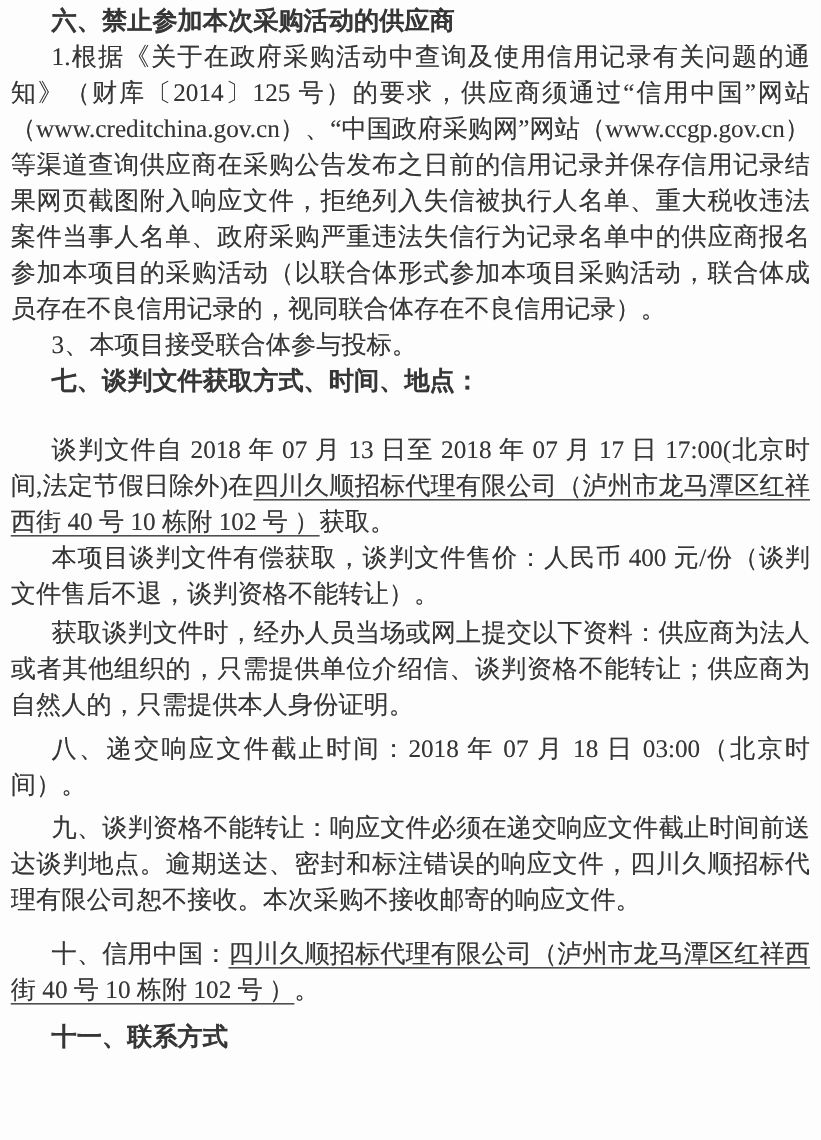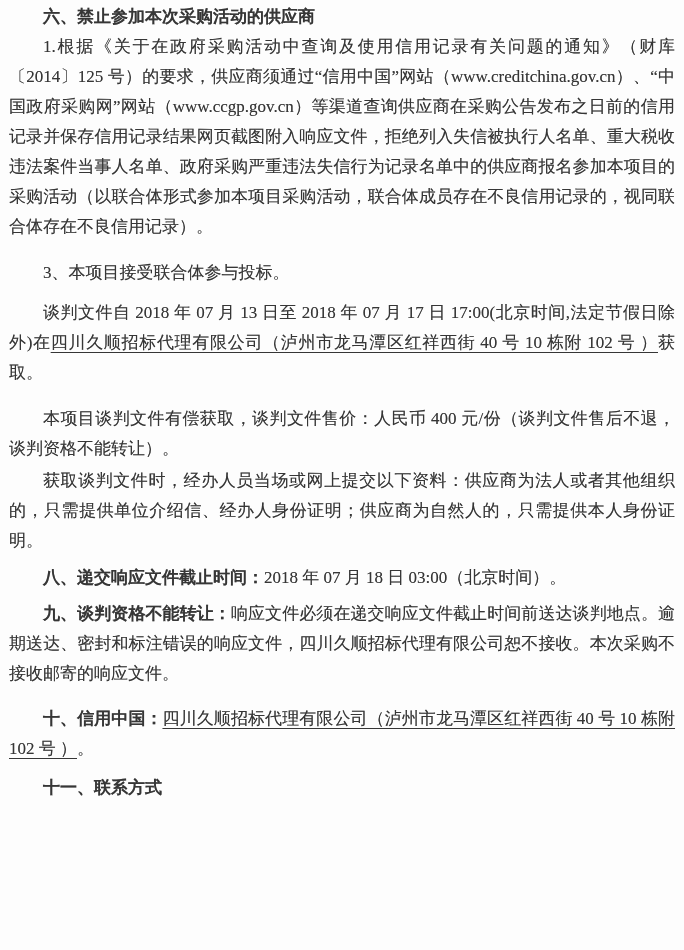--- a/index.html
+++ b/index.html
@@ -12,54 +12,55 @@
     box-sizing: border-box;
     width: 684px; height: 950px;
     padding: 2px 9px 0 9px;
     background: #fdfdfd;
     color: #363636;
     overflow: hidden;
     text-shadow: 0 0 0.5px rgba(40,40,40,0.45);
   }
   .para, .head, .lead-para {
     margin: 0;
-    font-size: 17px;
+    font-size: 21px;
     line-height: 30px;
     text-align: justify;
     text-indent: 34px;
   }
   .head { font-weight: bold; }
-  .bold { font-weight: bold; }
+  .bold { font-weight: normal; }
   .u { text-decoration: underline; text-underline-offset: 4px; text-decoration-thickness: 1px; }
   .mt2  { margin-top: 2px; }
-  .mt5  { margin-top: 16px; }
+  .mt5  { margin-top: 0; }
   .mt6  { margin-top: 6px; }
   .mt7  { margin-top: 7px; }
   .mt9  { margin-top: 9px; }
-  .mt11 { margin-top: 10px; }
+  .mt11 { margin-top: 28px; }
   .mt15 { margin-top: 15px; }
 </style>
 </head>
 <body>
 
 <div class="page">
 
   <p class="head">六、禁止参加本次采购活动的供应商</p>
 
   <p class="para">1.根据《关于在政府采购活动中查询及使用信用记录有关问题的通知》（财库〔2014〕125 号）的要求，供应商须通过“信用中国”网站（www.creditchina.gov.cn）、“中国政府采购网”网站（www.ccgp.gov.cn）等渠道查询供应商在采购公告发布之日前的信用记录并保存信用记录结果网页截图附入响应文件，拒绝列入失信被执行人名单、重大税收违法案件当事人名单、政府采购严重违法失信行为记录名单中的供应商报名参加本项目的采购活动（以联合体形式参加本项目采购活动，联合体成员存在不良信用记录的，视同联合体存在不良信用记录）。</p>
 
 
   <p class="para mt5">3、本项目接受联合体参与投标。</p>
 
+  <p class="head">七、谈判文件获取方式、时间、地点：</p>
 
   <p class="para mt11"><span>谈判文件自 2018 年 07 月 13 日至 2018 年 07 月 17 日 17:00(北京时间,法定节假日除外)在</span><span class="u">四川久顺招标代理有限公司（泸州市龙马潭区红祥西街 40 号 10 栋附 102 号 ）</span><span>获取。</span></p>
 
   <p class="para mt5">本项目谈判文件有偿获取，谈判文件售价：人民币 400 元/份（谈判文件售后不退，谈判资格不能转让）。</p>
 
-  <p class="para mt2">获取谈判文件时，经办人员当场或网上提交以下资料：供应商为法人或者其他组织的，只需提供单位介绍信、经办人身份证明；供应商为自然人的，只需提供本人身份证明。</p>
+  <p class="para mt2">获取谈判文件时，经办人员当场或网上提交以下资料：供应商为法人或者其他组织的，只需提供单位介绍信、谈判资格不能转让；供应商为自然人的，只需提供本人身份证明。</p>
 
   <p class="lead-para mt7"><span class="bold">八、递交响应文件截止时间：</span><span>2018 年 07 月 18 日 03:00（北京时间）。</span></p>
 
   <p class="lead-para mt6"><span class="bold">九、谈判资格不能转让：</span><span>响应文件必须在递交响应文件截止时间前送达谈判地点。逾期送达、密封和标注错误的响应文件，四川久顺招标代理有限公司恕不接收。本次采购不接收邮寄的响应文件。</span></p>
 
   <p class="lead-para mt15"><span class="bold">十、信用中国：</span><span class="u">四川久顺招标代理有限公司（泸州市龙马潭区红祥西街 40 号 10 栋附 102 号 ）</span><span>。</span></p>
 
   <p class="head mt9">十一、联系方式</p>
 
 </div>

